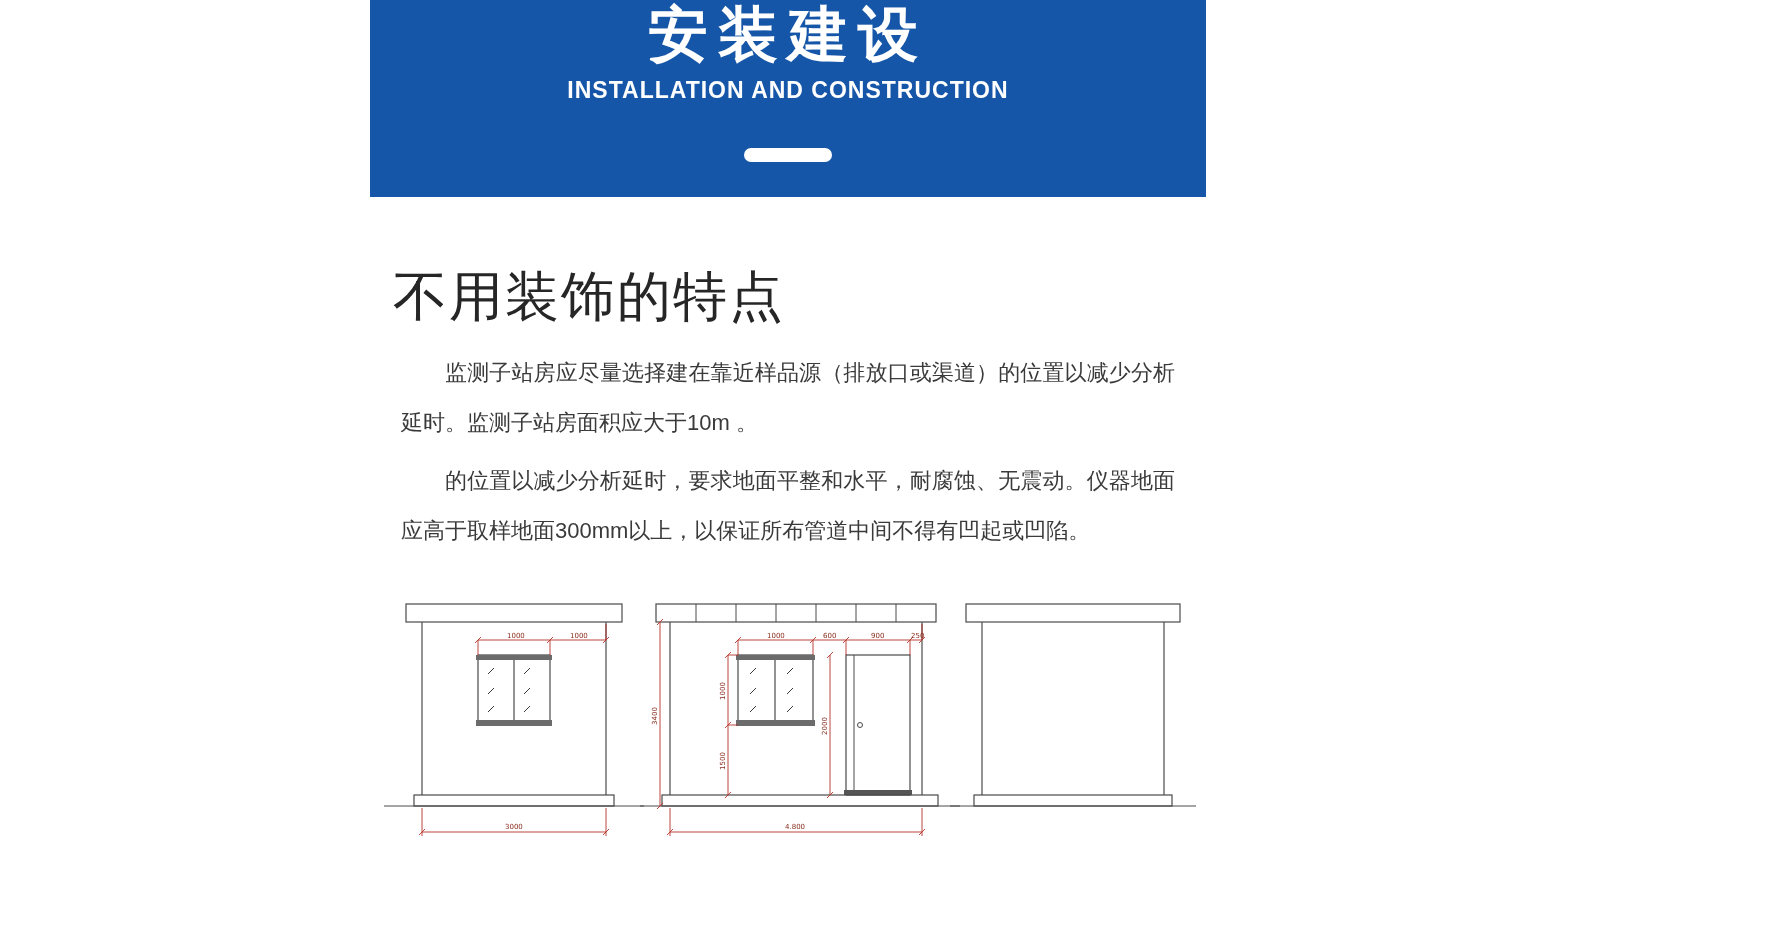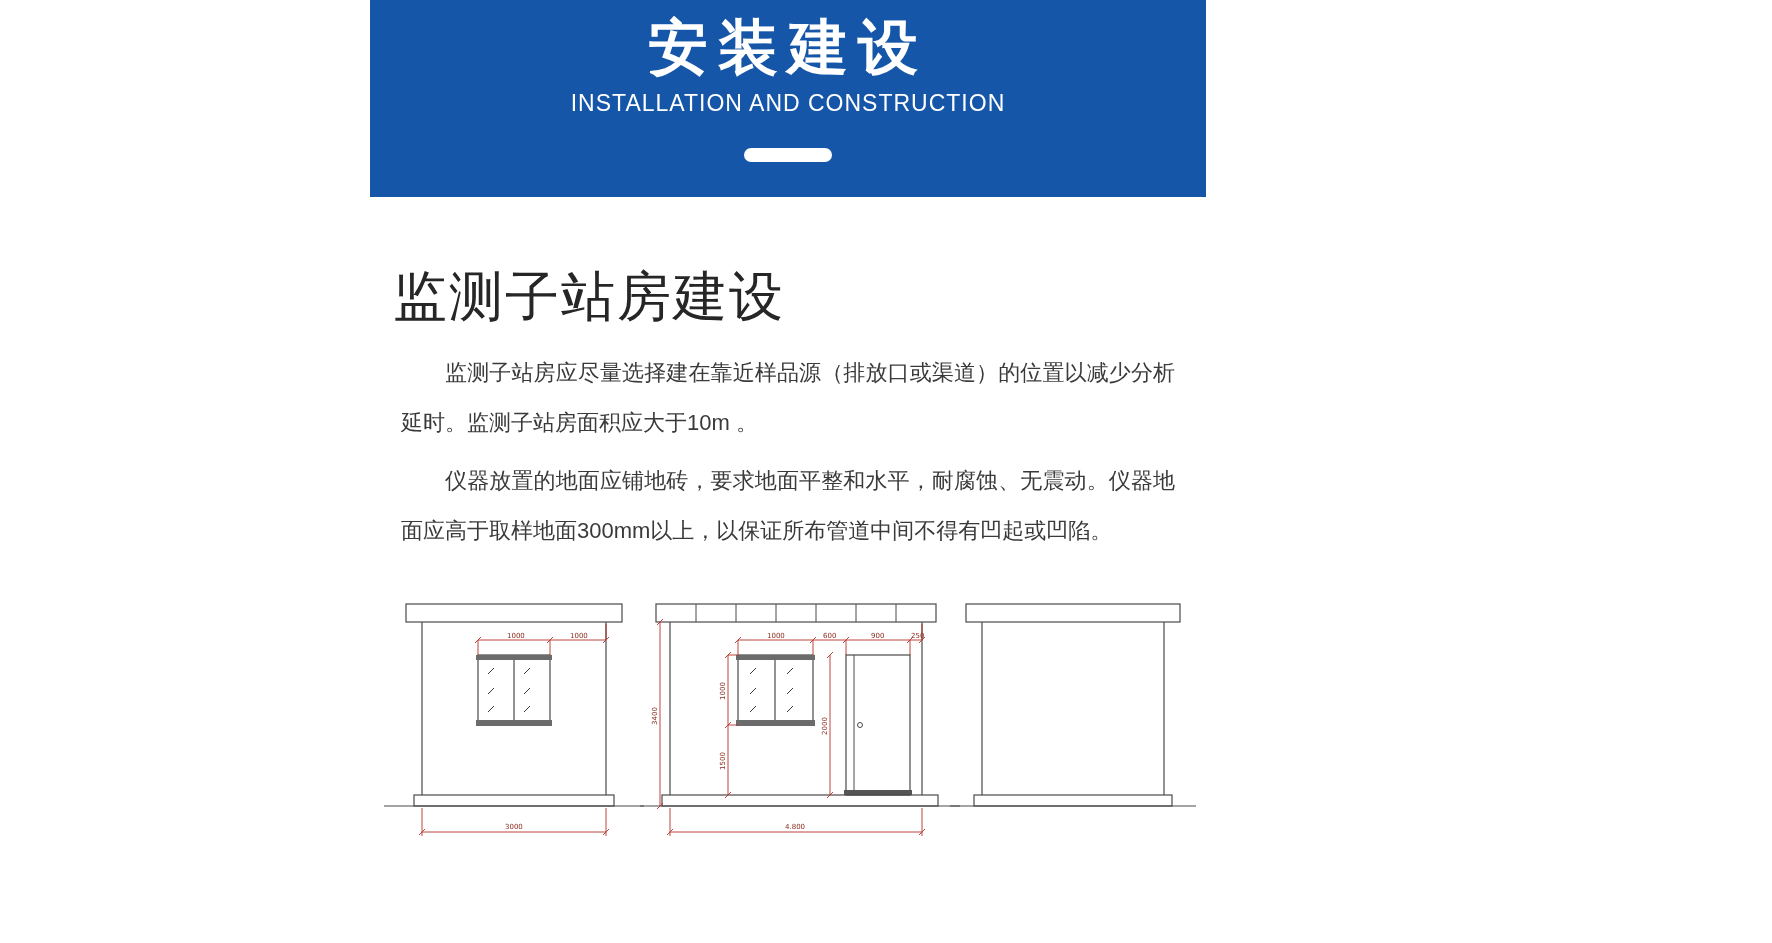--- a/index.html
+++ b/index.html
@@ -13,25 +13,25 @@
   }
   .column{
     position:absolute;left:370px;top:0;width:836px;height:943px;
   }
   
   .banner{
     height:197px;background:#1656a8;color:#ffffff;
     text-align:center;position:relative;
   }
   .banner-title{
-    padding-top:13px;font-size:60px;font-weight:700;
+    font-size:60px;font-weight:700;
     letter-spacing:10px;line-height:1.15;
   }
   .banner-subtitle{
-    margin-top:8px;font-size:23px;font-weight:400;letter-spacing:1px;
+    margin-top:8px;font-size:23px;font-weight:700;letter-spacing:1px;
   }
   .banner-bar{
     position:absolute;left:50%;transform:translateX(-50%);
     top:148px;width:88px;height:14px;background:#ffffff;border-radius:7px;
   }
   
   .content{padding:0 23px;color:#333333;}
   .section-heading{
     margin:66px 0 18px 0;font-size:54px;font-weight:500;color:#262626;
     letter-spacing:2px;line-height:67px;
@@ -52,23 +52,23 @@
 
 <div class="column">
 
   <div class="banner">
     <div class="banner-title">安装建设</div>
     <div class="banner-subtitle">INSTALLATION AND CONSTRUCTION</div>
     <div class="banner-bar"></div>
   </div>
 
   <div class="content">
-    <h1 class="section-heading">监测子站房建设</h1>
+    <h1 class="section-heading">不用装饰的特点</h1>
     <p class="first">监测子站房应尽量选择建在靠近样品源（排放口或渠道）的位置以减少分析延时。监测子站房面积应大于10m 。</p>
-    <p>仪器放置的地面应铺地砖，要求地面平整和水平，耐腐蚀、无震动。仪器地面应高于取样地面300mm以上，以保证所布管道中间不得有凹起或凹陷。</p>
+    <p>的位置以减少分析延时，要求地面平整和水平，耐腐蚀、无震动。仪器地面应高于取样地面300mm以上，以保证所布管道中间不得有凹起或凹陷。</p>
   </div>
 
   <svg class="drawings" width="836" height="253" viewBox="0 0 836 253">
     <g stroke="#4a4a4a" stroke-width="1.2" fill="none">
 
       <g>
         <rect x="36" y="6" width="216" height="18"></rect>
         <line x1="52" y1="24" x2="52" y2="197"></line>
         <line x1="236" y1="24" x2="236" y2="197"></line>
 

